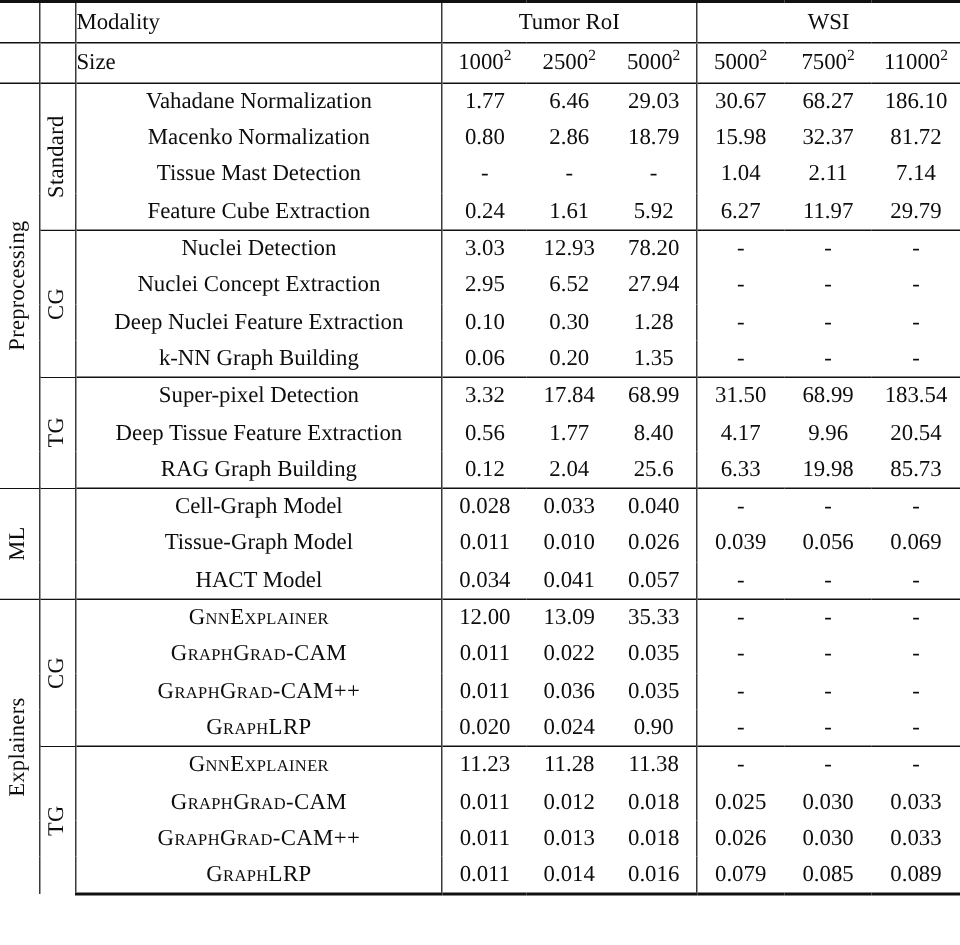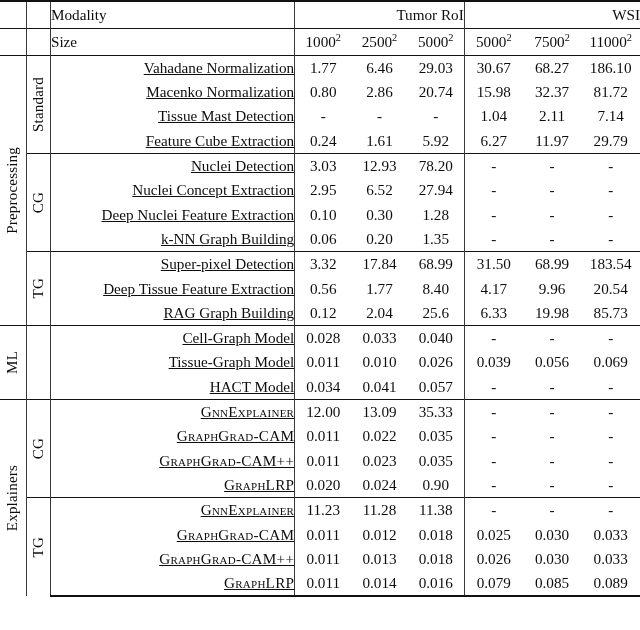--- a/index.html
+++ b/index.html
@@ -54,34 +54,33 @@
 
   .vline-l { border-left: 1.1px solid #3a3a3a; }
 
   
   tr.datarow { height: 24.6px; }
   tr.headrow { height: 27px; }
 
   
   .cell-name {
     padding-left: 9px;
-    text-align: right;
+    text-align: center;
     white-space: nowrap;
-    text-decoration: underline;
   }
   .cell-num {
     text-align: center;
     font-variant-numeric: lining-nums;
   }
   .cell-head-name {
     padding-left: 9px;
     text-align: left;
   }
   .cell-head-span {
-    text-align: right;
+    text-align: center;
   }
 
   
   .vcell {
     position: relative;
     padding: 0;
     text-align: center;
   }
   .vlabel {
     display: block;
@@ -155,21 +154,21 @@
           <td class="cell-num thickmid">6.46</td>
           <td class="cell-num thickmid">29.03</td>
           <td class="cell-num vline-l thickmid">30.67</td>
           <td class="cell-num thickmid">68.27</td>
           <td class="cell-num thickmid">186.10</td>
         </tr>
         <tr class="datarow">
           <td class="vline-l cell-name">Macenko Normalization</td>
           <td class="cell-num vline-l">0.80</td>
           <td class="cell-num">2.86</td>
-          <td class="cell-num">20.74</td>
+          <td class="cell-num">18.79</td>
           <td class="cell-num vline-l">15.98</td>
           <td class="cell-num">32.37</td>
           <td class="cell-num">81.72</td>
         </tr>
         <tr class="datarow">
           <td class="vline-l cell-name">Tissue Mast Detection</td>
           <td class="cell-num vline-l">-</td>
           <td class="cell-num">-</td>
           <td class="cell-num">-</td>
           <td class="cell-num vline-l">1.04</td>
@@ -307,21 +306,21 @@
           <td class="cell-num vline-l">0.011</td>
           <td class="cell-num">0.022</td>
           <td class="cell-num">0.035</td>
           <td class="cell-num vline-l">-</td>
           <td class="cell-num">-</td>
           <td class="cell-num">-</td>
         </tr>
         <tr class="datarow">
           <td class="vline-l cell-name smallcaps">GraphGrad-CAM++</td>
           <td class="cell-num vline-l">0.011</td>
-          <td class="cell-num">0.023</td>
+          <td class="cell-num">0.036</td>
           <td class="cell-num">0.035</td>
           <td class="cell-num vline-l">-</td>
           <td class="cell-num">-</td>
           <td class="cell-num">-</td>
         </tr>
         <tr class="datarow">
           <td class="vline-l cell-name smallcaps">GraphLRP</td>
           <td class="cell-num vline-l">0.020</td>
           <td class="cell-num">0.024</td>
           <td class="cell-num">0.90</td>

